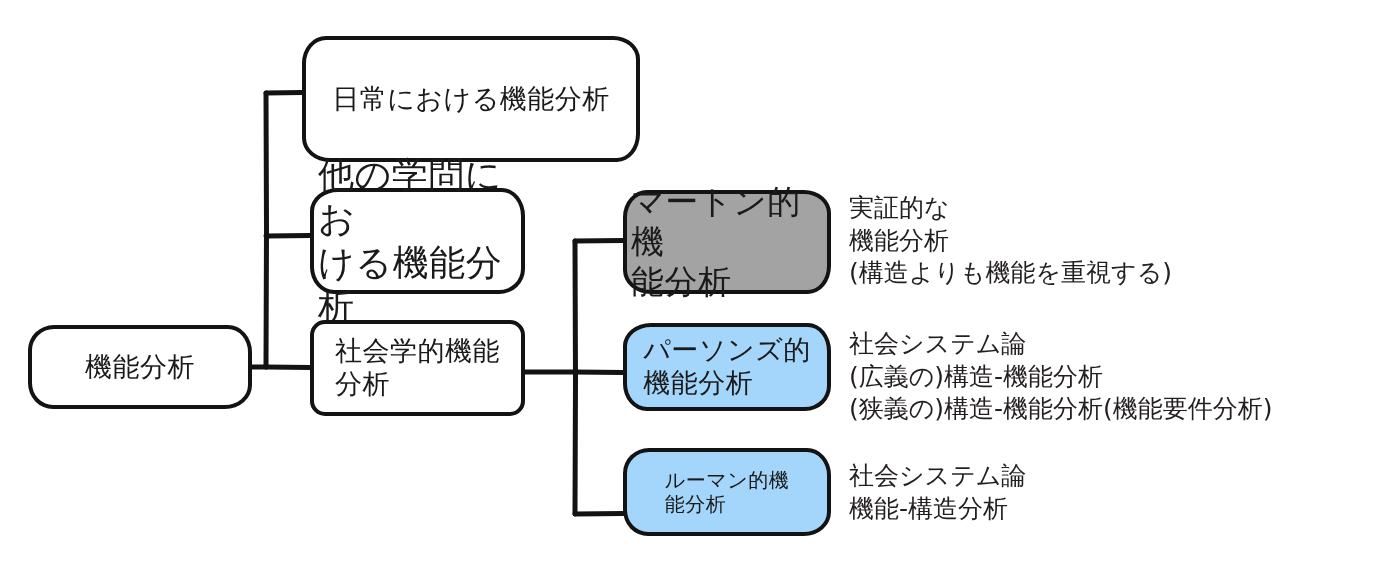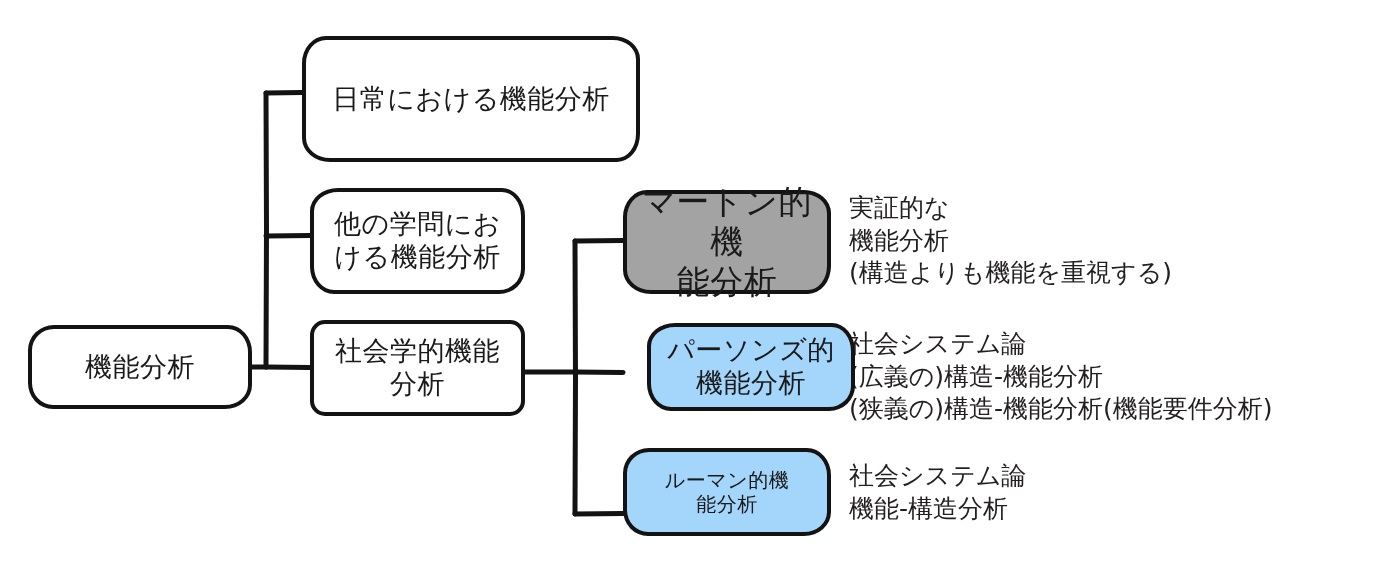--- a/index.html
+++ b/index.html
@@ -27,21 +27,20 @@
     height: 581px;
     pointer-events: none;
   }
 
   .node {
     position: absolute;
     box-sizing: border-box;
     display: flex;
     align-items: center;
     justify-content: center;
-    text-align: center;
     border: 4px solid #131313;
     background: #ffffff;
     line-height: 1.22;
     color: #1a1a1a;
     letter-spacing: 0.5px;
     z-index: 3;
   }
   .node .label {
     display: block;
     white-space: pre-line;
@@ -49,27 +48,27 @@
   }
 
   
   .rough-a { border-radius: 26px 24px 27px 25px / 25px 27px 24px 26px; }
   .rough-b { border-radius: 24px 27px 23px 28px / 27px 23px 28px 24px; }
   .rough-c { border-radius: 28px 23px 26px 24px / 23px 28px 25px 27px; }
 
   
   #node-root        { left: 28px;  top: 325px; width: 224px; height: 84px;  font-size: 27px; }
   #node-everyday    { left: 302px; top: 36px;  width: 338px; height: 126px; font-size: 27px; }
-  #node-other       { left: 310px; top: 188px; width: 215px; height: 106px; font-size: 27px; }
+  #node-other       { left: 310px; top: 188px; width: 215px; height: 106px; font-size: 36px; }
   #node-socio       { left: 310px; top: 320px; width: 215px; height: 96px;  font-size: 27px; border-radius: 15px; }
 
   #node-merton      { left: 623px; top: 190px; width: 208px; height: 104px; font-size: 33px;
                       background: #a3a3a3; }
   #node-parsons     { left: 623px; top: 323px; width: 208px; height: 88px;  font-size: 27px;
-                      background: #a4d5fb; margin-left: 24px; }
+                      background: #a4d5fb; }
   #node-luhmann     { left: 623px; top: 448px; width: 208px; height: 88px;  font-size: 20px;
                       background: #a4d5fb; }
 
   
   .annotation {
     position: absolute;
     font-size: 25px;
     line-height: 1.30;
     color: #231f20;
     white-space: pre-line;

